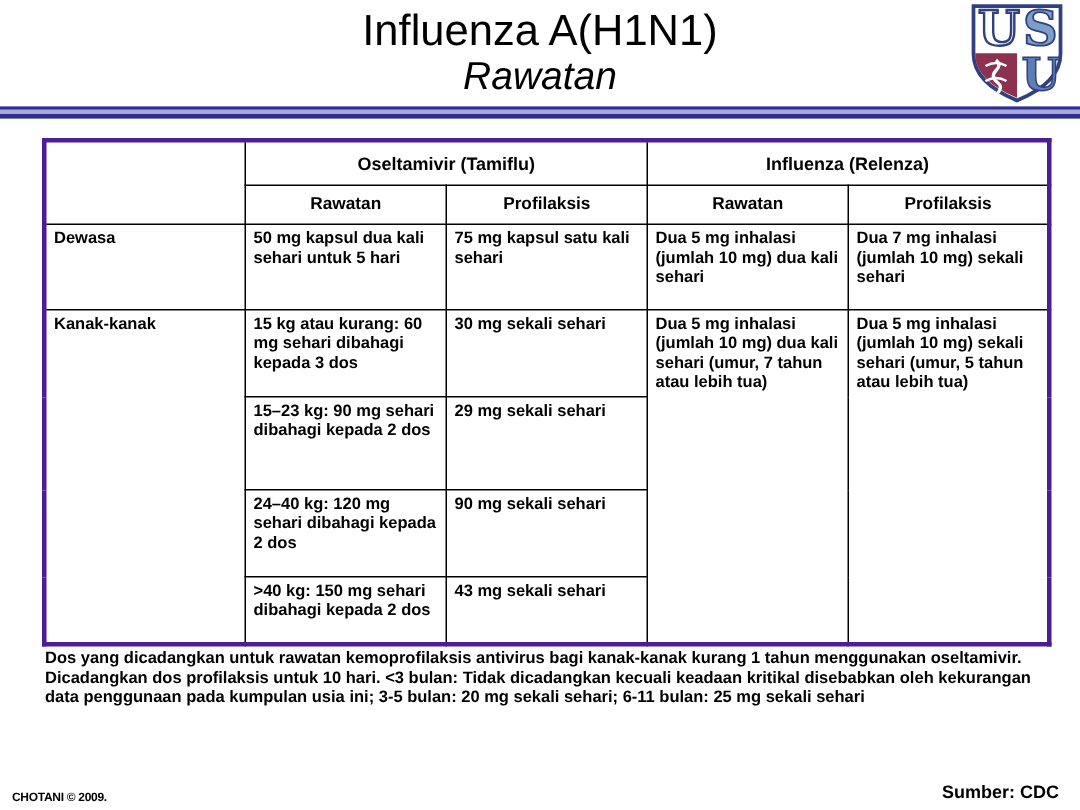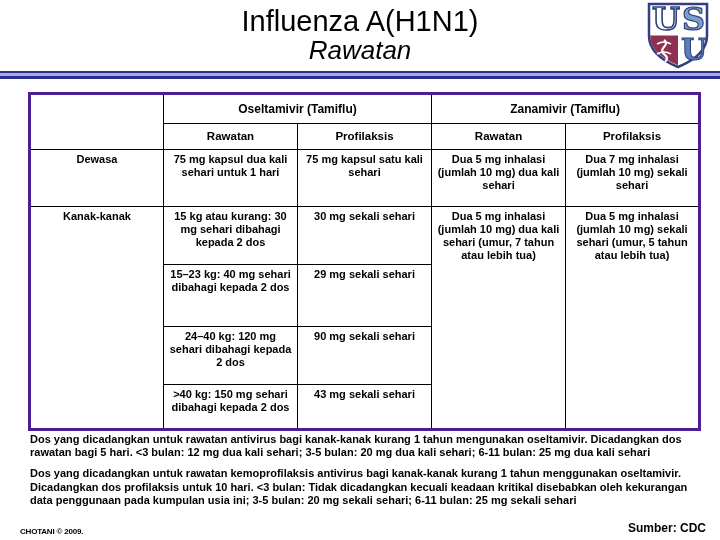--- a/index.html
+++ b/index.html
@@ -21,39 +21,39 @@
   
   .logo { position:absolute; top:2px; right:8px; width:68px; height:68px; }
   
   table.dosage {
     position:absolute; left:28px; top:92px; width:672px;
     border-collapse:collapse; table-layout:fixed;
   }
   table.dosage col { width:134px; }
   table.dosage th, table.dosage td {
     border:1.5px solid #000; padding:3px 5px; vertical-align:top;
-    font-size:11px; font-weight:bold; line-height:1.18; text-align:center;
+    font-size:11px; font-weight:bold; line-height:1.18; text-align:left;
     overflow:hidden;
   }
   table.dosage { border:3px solid #4c1d95; }
   table.dosage th { text-align:center; vertical-align:middle; font-size:12px; }
   table.dosage th.sub { font-size:11.5px; }
   td.rowlabel { font-size:12px; padding-top:5px; }
   tr.hg1 { height:30px; }
   tr.hg2 { height:26px; }
   tr.hd  { height:57px; }
   tr.hk1 { height:58px; }
   tr.hk2 { height:62px; }
   tr.hk3 { height:58px; }
   tr.hk4 { height:45px;margin-top:24px; }
   
   .notes { position:absolute; top:433px; left:30px; width:678px; }
   .note { font-size:11px; font-weight:bold; line-height:1.2; margin:0 0 8px 0; }
   
-  .footer-left  { position:absolute; left:20px;  bottom:4px; font-size:8px;  font-weight:bold; letter-spacing:-0.2px; }
+  .footer-left  { position:absolute; left:8px;  bottom:4px; font-size:8px;  font-weight:bold; letter-spacing:-0.2px; }
   .footer-right { position:absolute; right:14px; bottom:5px; font-size:12px; font-weight:bold; }
 </style>
 </head>
 <body>
 
 <div class="slide">
 
   <div class="title-block">
     <div class="title-line1">Influenza A(H1N1)</div>
     <div class="title-line2">Rawatan</div>
@@ -76,58 +76,57 @@
         <col>
         <col>
         <col>
         <col>
         <col>
       </colgroup>
     <tbody>
         <tr class="hg1">
       <td class="rowlabel" rowspan="2"></td>
       <th colspan="2">Oseltamivir (Tamiflu)</th>
-      <th colspan="2">Zanamivir (Tamiflu)</th>
+      <th colspan="2">Influenza (Relenza)</th>
     </tr>
     <tr class="hg2">
       <th class="sub">Rawatan</th>
       <th class="sub">Profilaksis</th>
       <th class="sub">Rawatan</th>
       <th class="sub">Profilaksis</th>
     </tr>
     <tr class="hd">
       <td class="rowlabel">Dewasa</td>
-      <td>75 mg kapsul dua kali sehari untuk 1 hari</td>
+      <td>50 mg kapsul dua kali sehari untuk 5 hari</td>
       <td>75 mg kapsul satu kali sehari</td>
       <td>Dua 5 mg inhalasi (jumlah 10 mg) dua kali sehari</td>
       <td>Dua 7 mg inhalasi (jumlah 10 mg) sekali sehari</td>
     </tr>
     <tr class="hk1">
       <td class="rowlabel" rowspan="4">Kanak-kanak</td>
-      <td>15 kg atau kurang: 30 mg sehari dibahagi kepada 2 dos</td>
+      <td>15 kg atau kurang: 60 mg sehari dibahagi kepada 3 dos</td>
       <td>30 mg sekali sehari</td>
       <td rowspan="4">Dua 5 mg inhalasi (jumlah 10 mg) dua kali sehari (umur, 7 tahun atau lebih tua)</td>
       <td rowspan="4">Dua 5 mg inhalasi (jumlah 10 mg) sekali sehari (umur, 5 tahun atau lebih tua)</td>
     </tr>
     <tr class="hk2">
-      <td>15–23 kg: 40 mg sehari dibahagi kepada 2 dos</td>
+      <td>15–23 kg: 90 mg sehari dibahagi kepada 2 dos</td>
       <td>29 mg sekali sehari</td>
     </tr>
     <tr class="hk3">
       <td>24–40 kg: 120 mg sehari dibahagi kepada 2 dos</td>
       <td>90 mg sekali sehari</td>
     </tr>
     <tr class="hk4">
       <td>&gt;40 kg: 150 mg sehari dibahagi kepada 2 dos</td>
       <td>43 mg sekali sehari</td>
     </tr>
   </tbody>
     </table>
 
   <div class="notes">
-    <p class="note">Dos yang dicadangkan untuk rawatan antivirus bagi kanak-kanak kurang 1 tahun mengunakan oseltamivir. Dicadangkan dos rawatan bagi 5 hari. &lt;3 bulan: 12 mg dua kali sehari; 3-5 bulan: 20 mg dua kali sehari; 6-11 bulan: 25 mg dua kali sehari</p>
     <p class="note">Dos yang dicadangkan untuk rawatan kemoprofilaksis antivirus bagi kanak-kanak kurang 1 tahun menggunakan oseltamivir. Dicadangkan dos profilaksis untuk 10 hari. &lt;3 bulan: Tidak dicadangkan kecuali keadaan kritikal disebabkan oleh kekurangan data penggunaan pada kumpulan usia ini; 3-5 bulan: 20 mg sekali sehari; 6-11 bulan: 25 mg sekali sehari</p>
   </div>
 
   <div class="footer-left">CHOTANI © 2009.</div>
   <div class="footer-right">Sumber: CDC</div>
 
 </div>
 
 </body></html>

